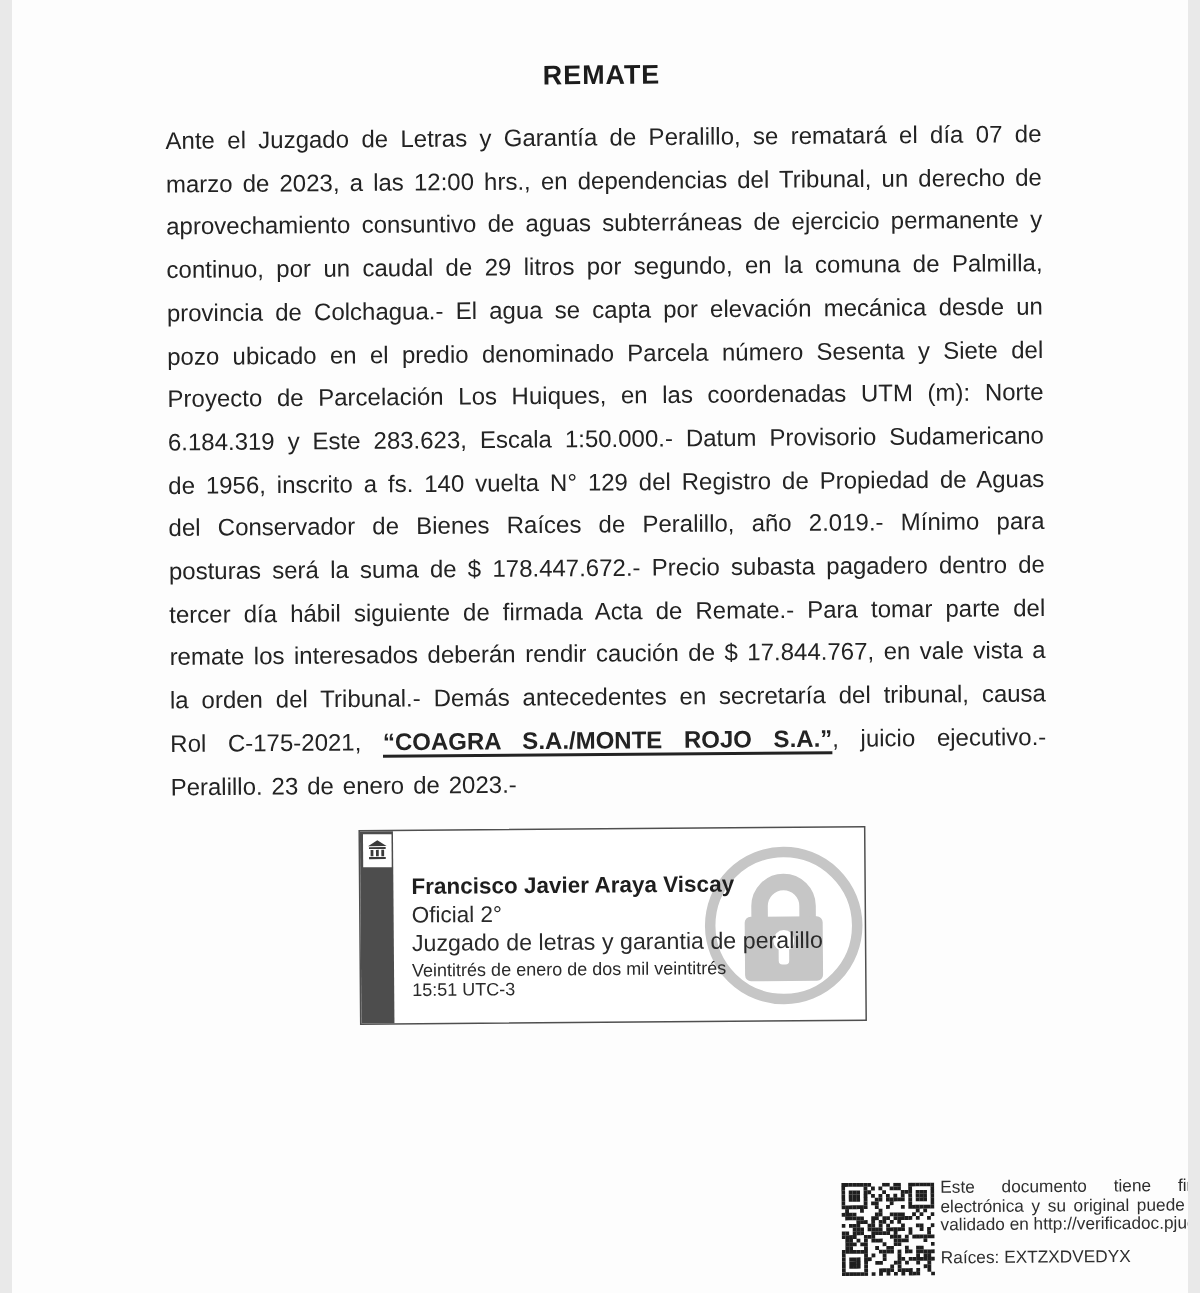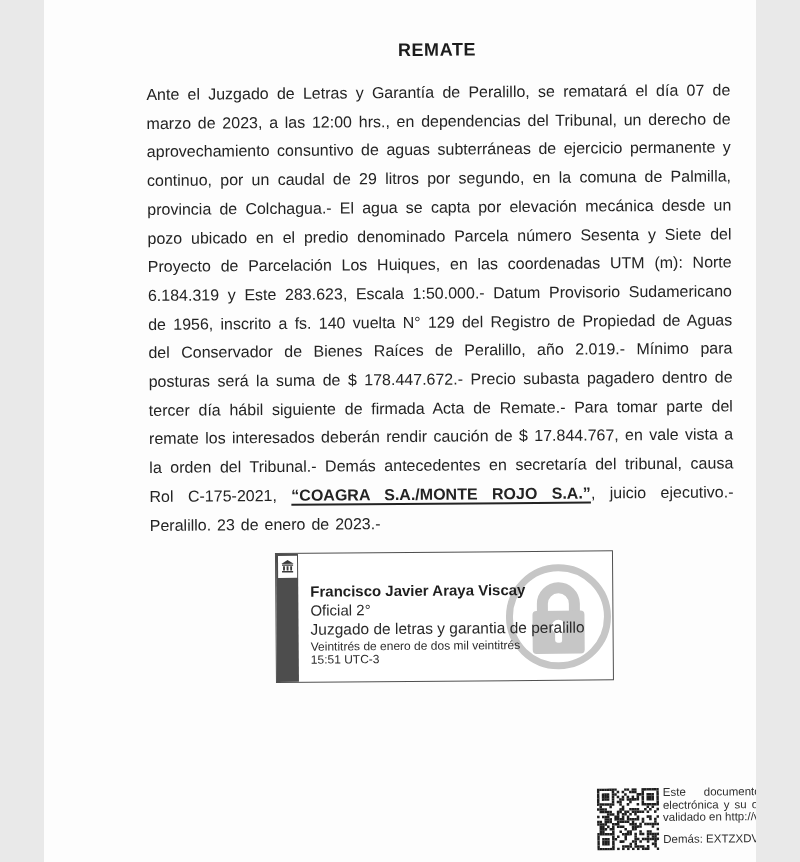--- a/index.html
+++ b/index.html
@@ -1,17 +1,17 @@
 <!DOCTYPE html>
 <html><head>
 <meta charset="utf-8">
 <style>
   html,body{margin:0;padding:0;background:#e9e9e9;}
   .page{
-    position:relative; width:712px; height:862px; background:#fdfdfd;
+    position:relative; width:784px; height:862px; background:#fdfdfd;
     font-family:"Liberation Sans", sans-serif; color:#202020; overflow:hidden;
     margin:0 auto;
   }
   .scan-rotate{
     position:absolute; inset:0; transform:rotate(-0.45deg); transform-origin:50% 50%;
   }
   .doc-title{
     position:absolute; top:40px; left:104px; width:584px;
     text-align:center; font-size:18px; font-weight:bold; letter-spacing:0.6px;
     color:#1c1c1c; margin:0;
@@ -428,18 +428,18 @@
               <rect x="39.68" y="59.52" width="2.54" height="2.54"></rect>
               <rect x="44.64" y="59.52" width="2.54" height="2.54"></rect>
               <rect x="47.12" y="59.52" width="2.54" height="2.54"></rect>
               <rect x="49.60" y="59.52" width="2.54" height="2.54"></rect>
               <rect x="59.52" y="59.52" width="2.54" height="2.54"></rect>
             </g>
           </svg>
       </div>
       <div class="verify-text">
         <div>Este documento tiene firma electrónica y su original puede ser validado en http://verificadoc.pjud.cl</div>
-        <div class="verify-code"><span>Demás:</span>&nbsp;<span>EXTZXDVEDYX</span></div>
+        <div class="verify-code"><span>Raíces:</span>&nbsp;<span>EXTZXDVEDYX</span></div>
       </div>
     </div>
 
   </div>
 </div>
 
 </body></html>

